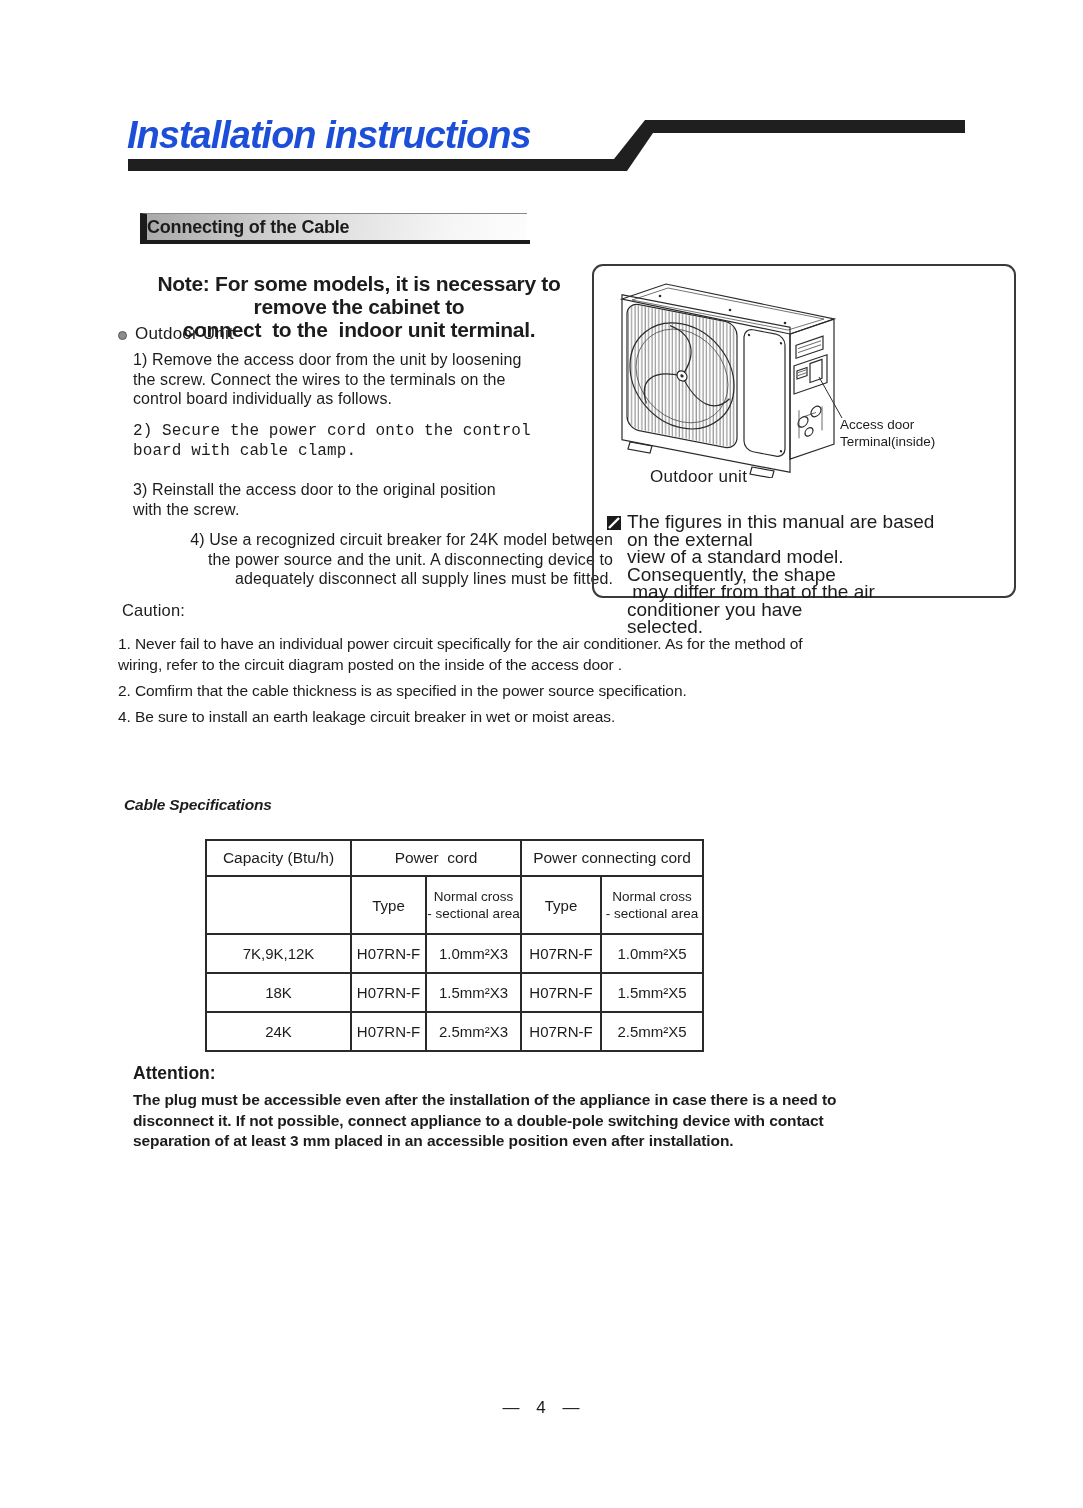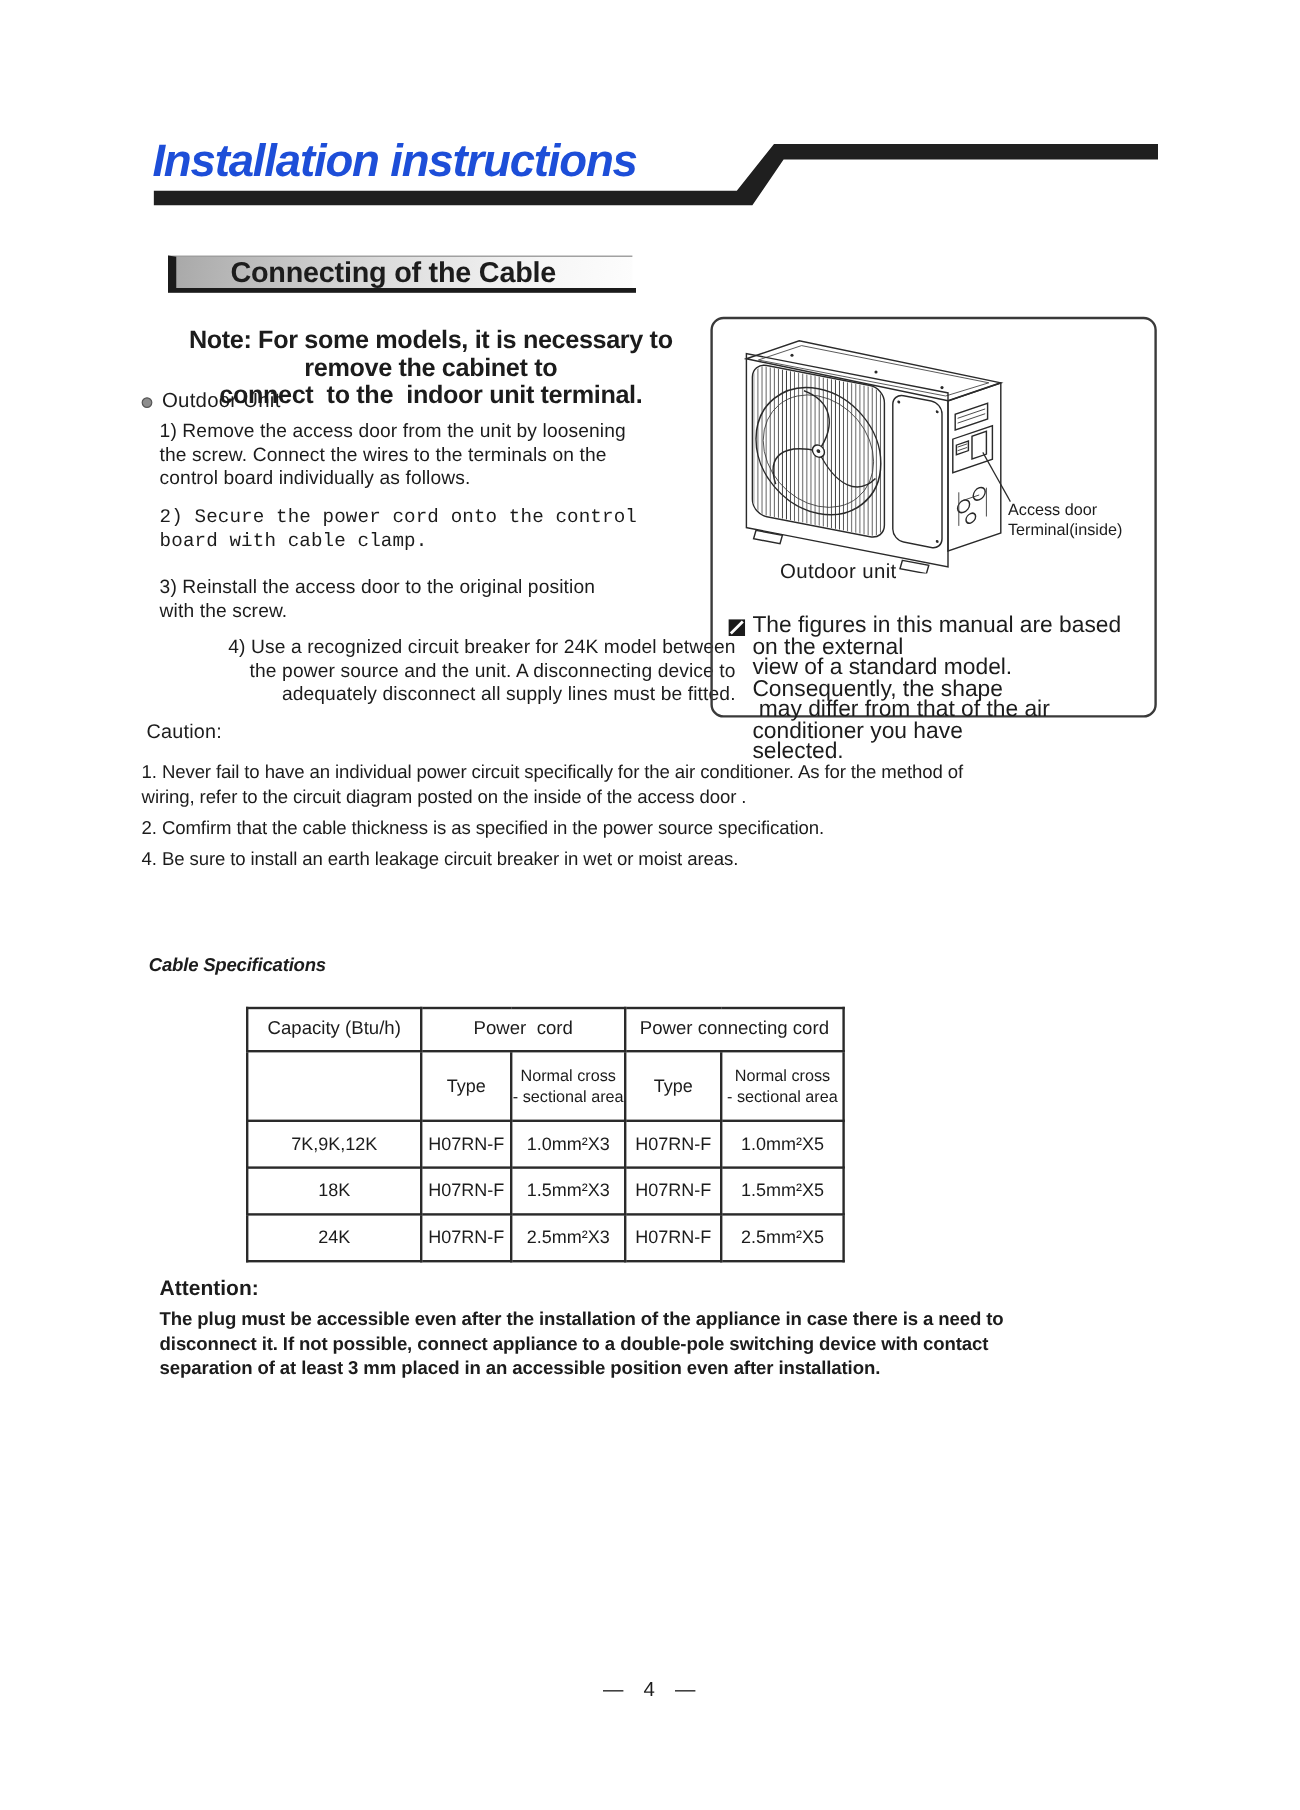--- a/index.html
+++ b/index.html
@@ -20,22 +20,22 @@
   .title-rule{left:128px;top:118px;width:837px;height:56px;}
 
   
   .section-box{
     left:140px;top:213px;width:380px;height:27px;
     background:linear-gradient(100deg,#a9a9a9 0%,#dcdcdc 45%,#f6f6f6 80%,#fdfdfd 100%);
     border-left:7px solid #1b1b1b;
     border-top:1px solid #8a8a8a;
   }
   .section-box span{
-    display:block;padding-left:21px;line-height:27px;
-    font-size:24px;font-weight:bold;letter-spacing:-0.2px;margin-left:24px;
+    display:block;line-height:27px;
+    font-size:18px;font-weight:bold;letter-spacing:-0.2px;
   }
   .section-rule{left:140px;top:240px;width:390px;height:4px;background:#1b1b1b;}
 
   
   .note-head{left:124px;top:272px;width:470px;font-size:21px;font-weight:bold;
     line-height:23px;letter-spacing:-0.3px;text-align:center;}
   .bullet-dot{left:118px;top:331px;width:9px;height:9px;border-radius:50%;
     background:#8d8d8d;border:1.5px solid #555;box-sizing:border-box;}
   .bullet-label{left:135px;top:324px;font-size:17px;letter-spacing:0.2px;}
   .step{left:133px;width:480px;font-size:16px;line-height:19.5px;letter-spacing:0.1px;}
@@ -44,21 +44,21 @@
   .step3{top:480px;}
   .step4{top:530px;text-align:right;}
 
   .caution-head{left:122px;top:601px;font-size:16.5px;letter-spacing:0.2px;}
   .caution-list{left:118px;top:633px;width:862px;font-size:15.5px;line-height:21px;
     letter-spacing:-0.1px;}
   .caution-list .c-item{margin-bottom:5px;}
 
   
   .fig-panel{
-    left:592px;top:264px;width:372px;height:334px;
+    left:592px;top:264px;width:424px;height:334px;
     border:2px solid #3a3a3a;border-radius:11px;box-sizing:border-box;
   }
   .fig-caption{left:56px;top:201px;font-size:17px;letter-spacing:0.3px;position:absolute;}
   .fig-callout{left:246px;top:150px;font-size:13.5px;line-height:17px;position:absolute;}
   .fig-note-icon{position:absolute;left:13px;top:250px;width:14px;height:14px;}
   .fig-note-text{position:absolute;left:33px;top:247px;width:312px;
     font-size:19px;line-height:17.5px;}
 
   
   .table-title{left:124px;top:796px;font-size:15.5px;font-weight:bold;font-style:italic;

